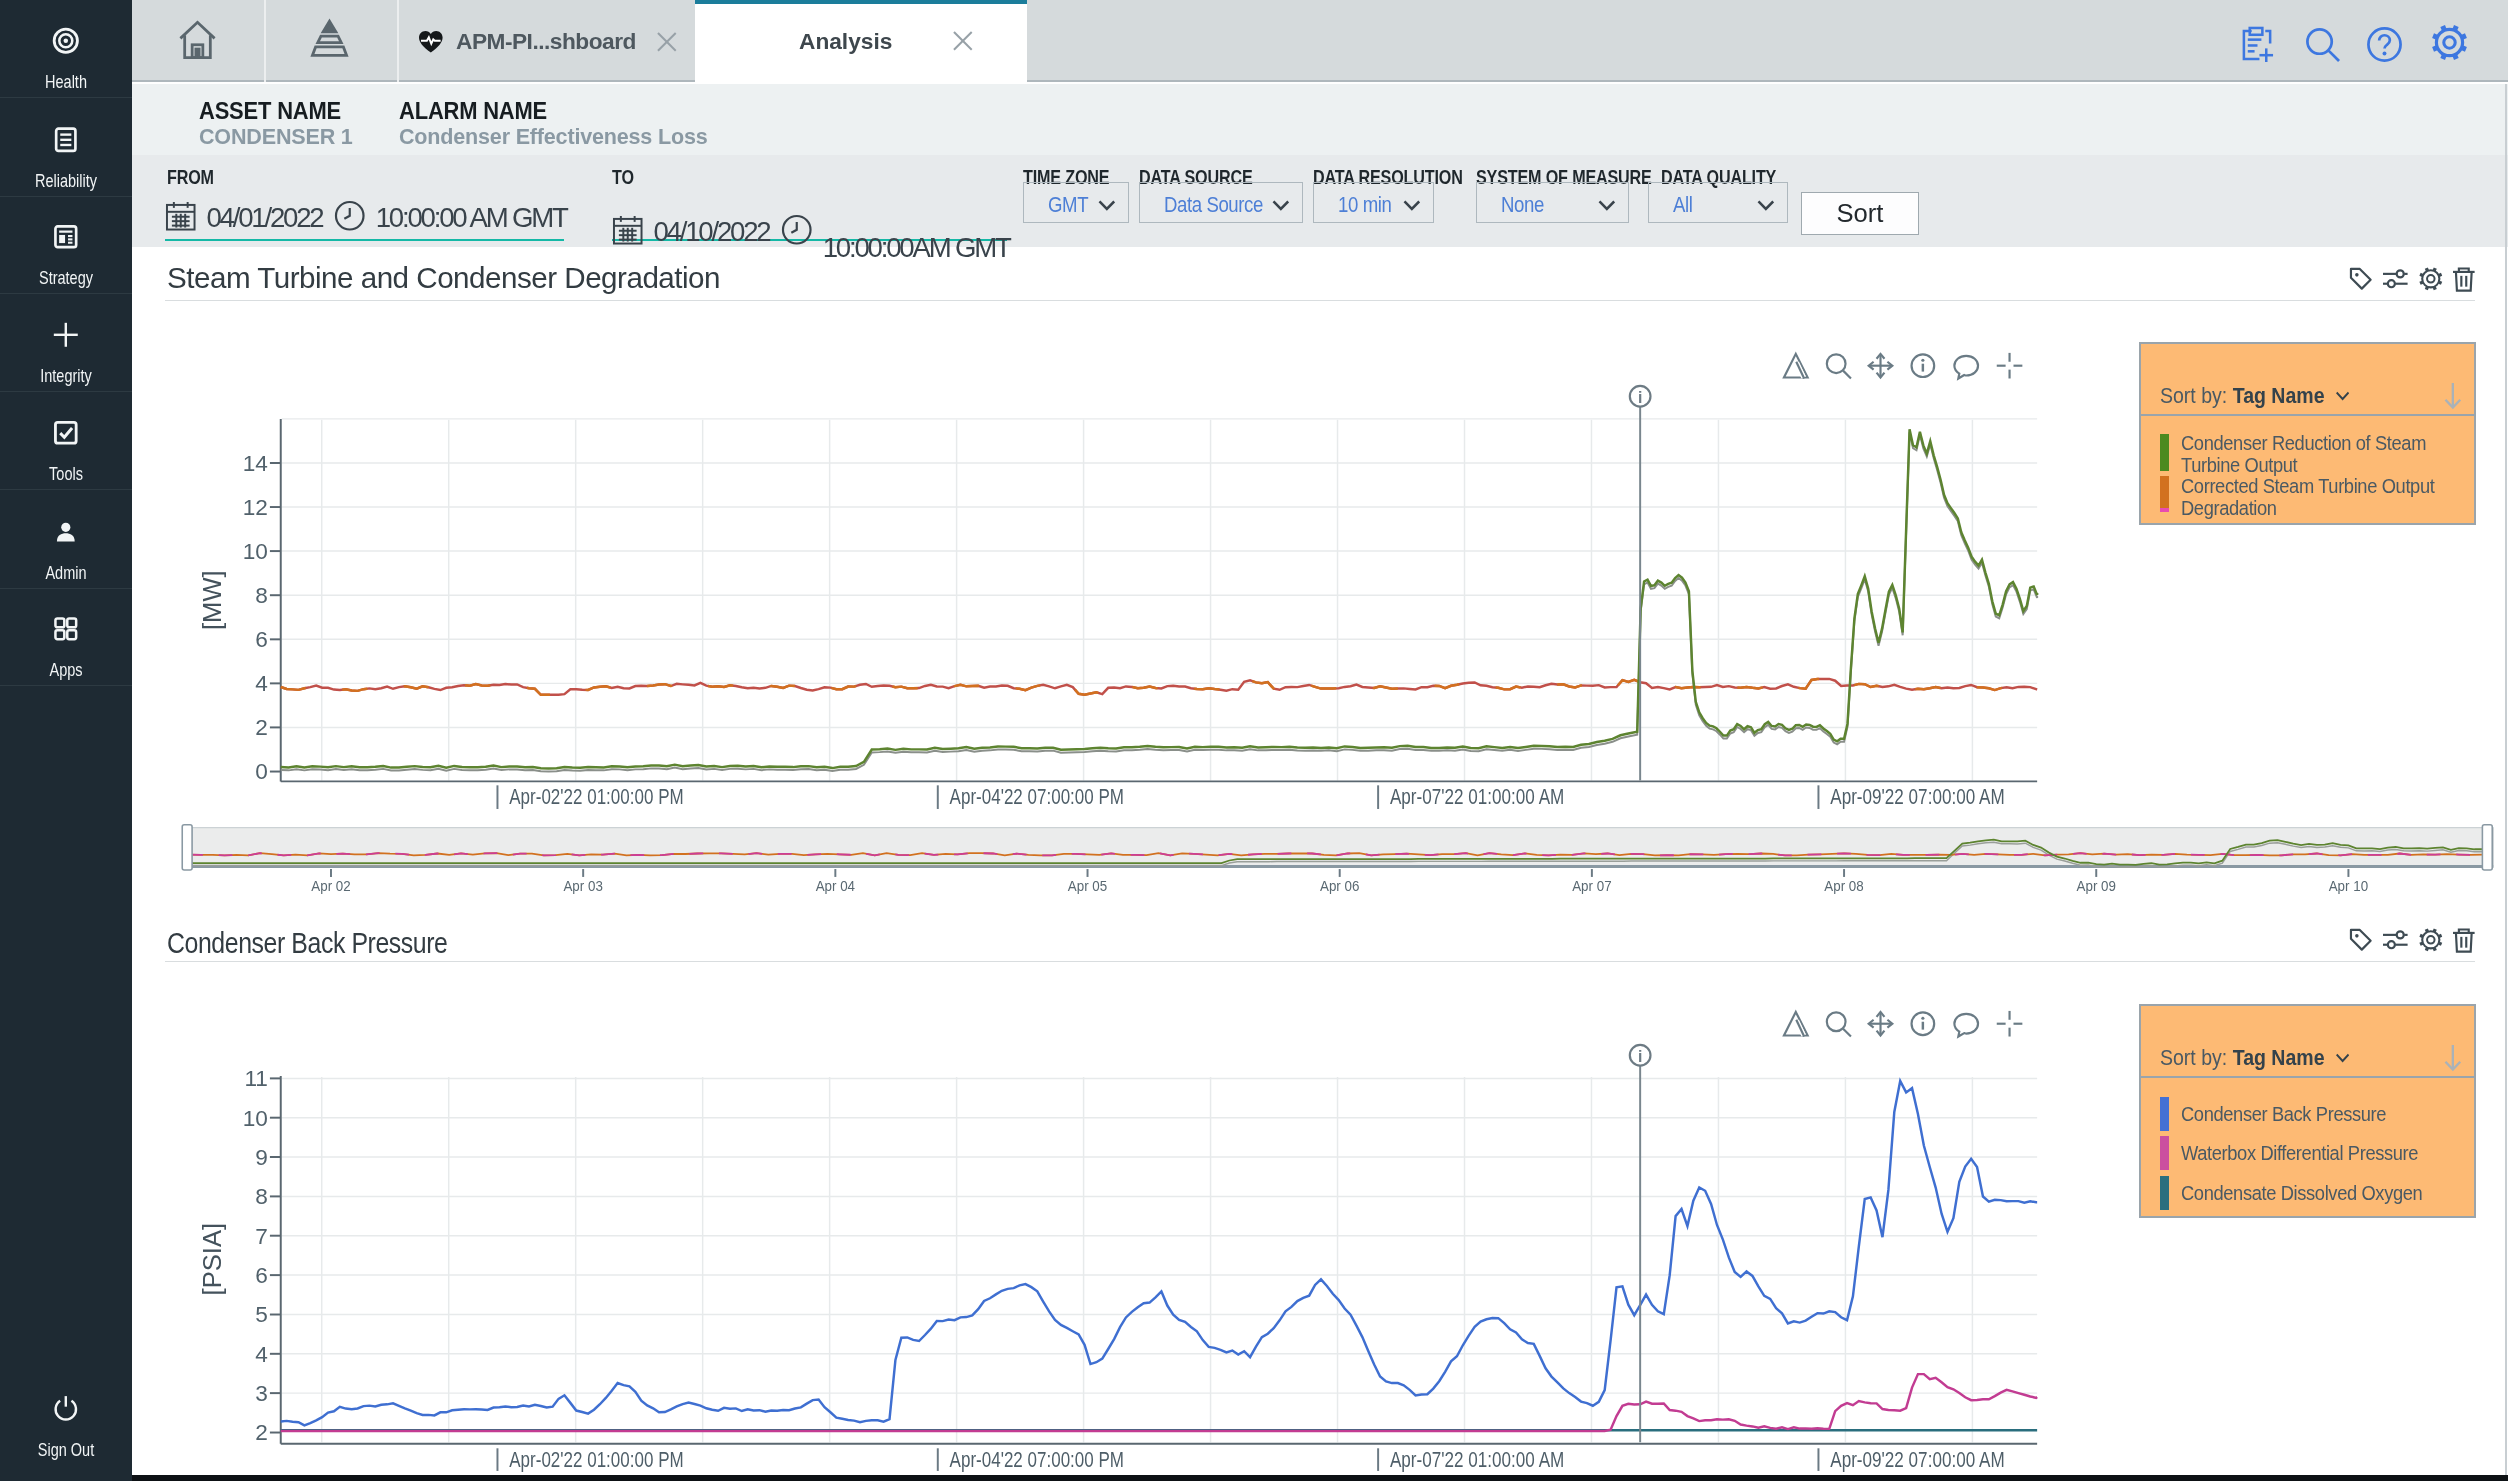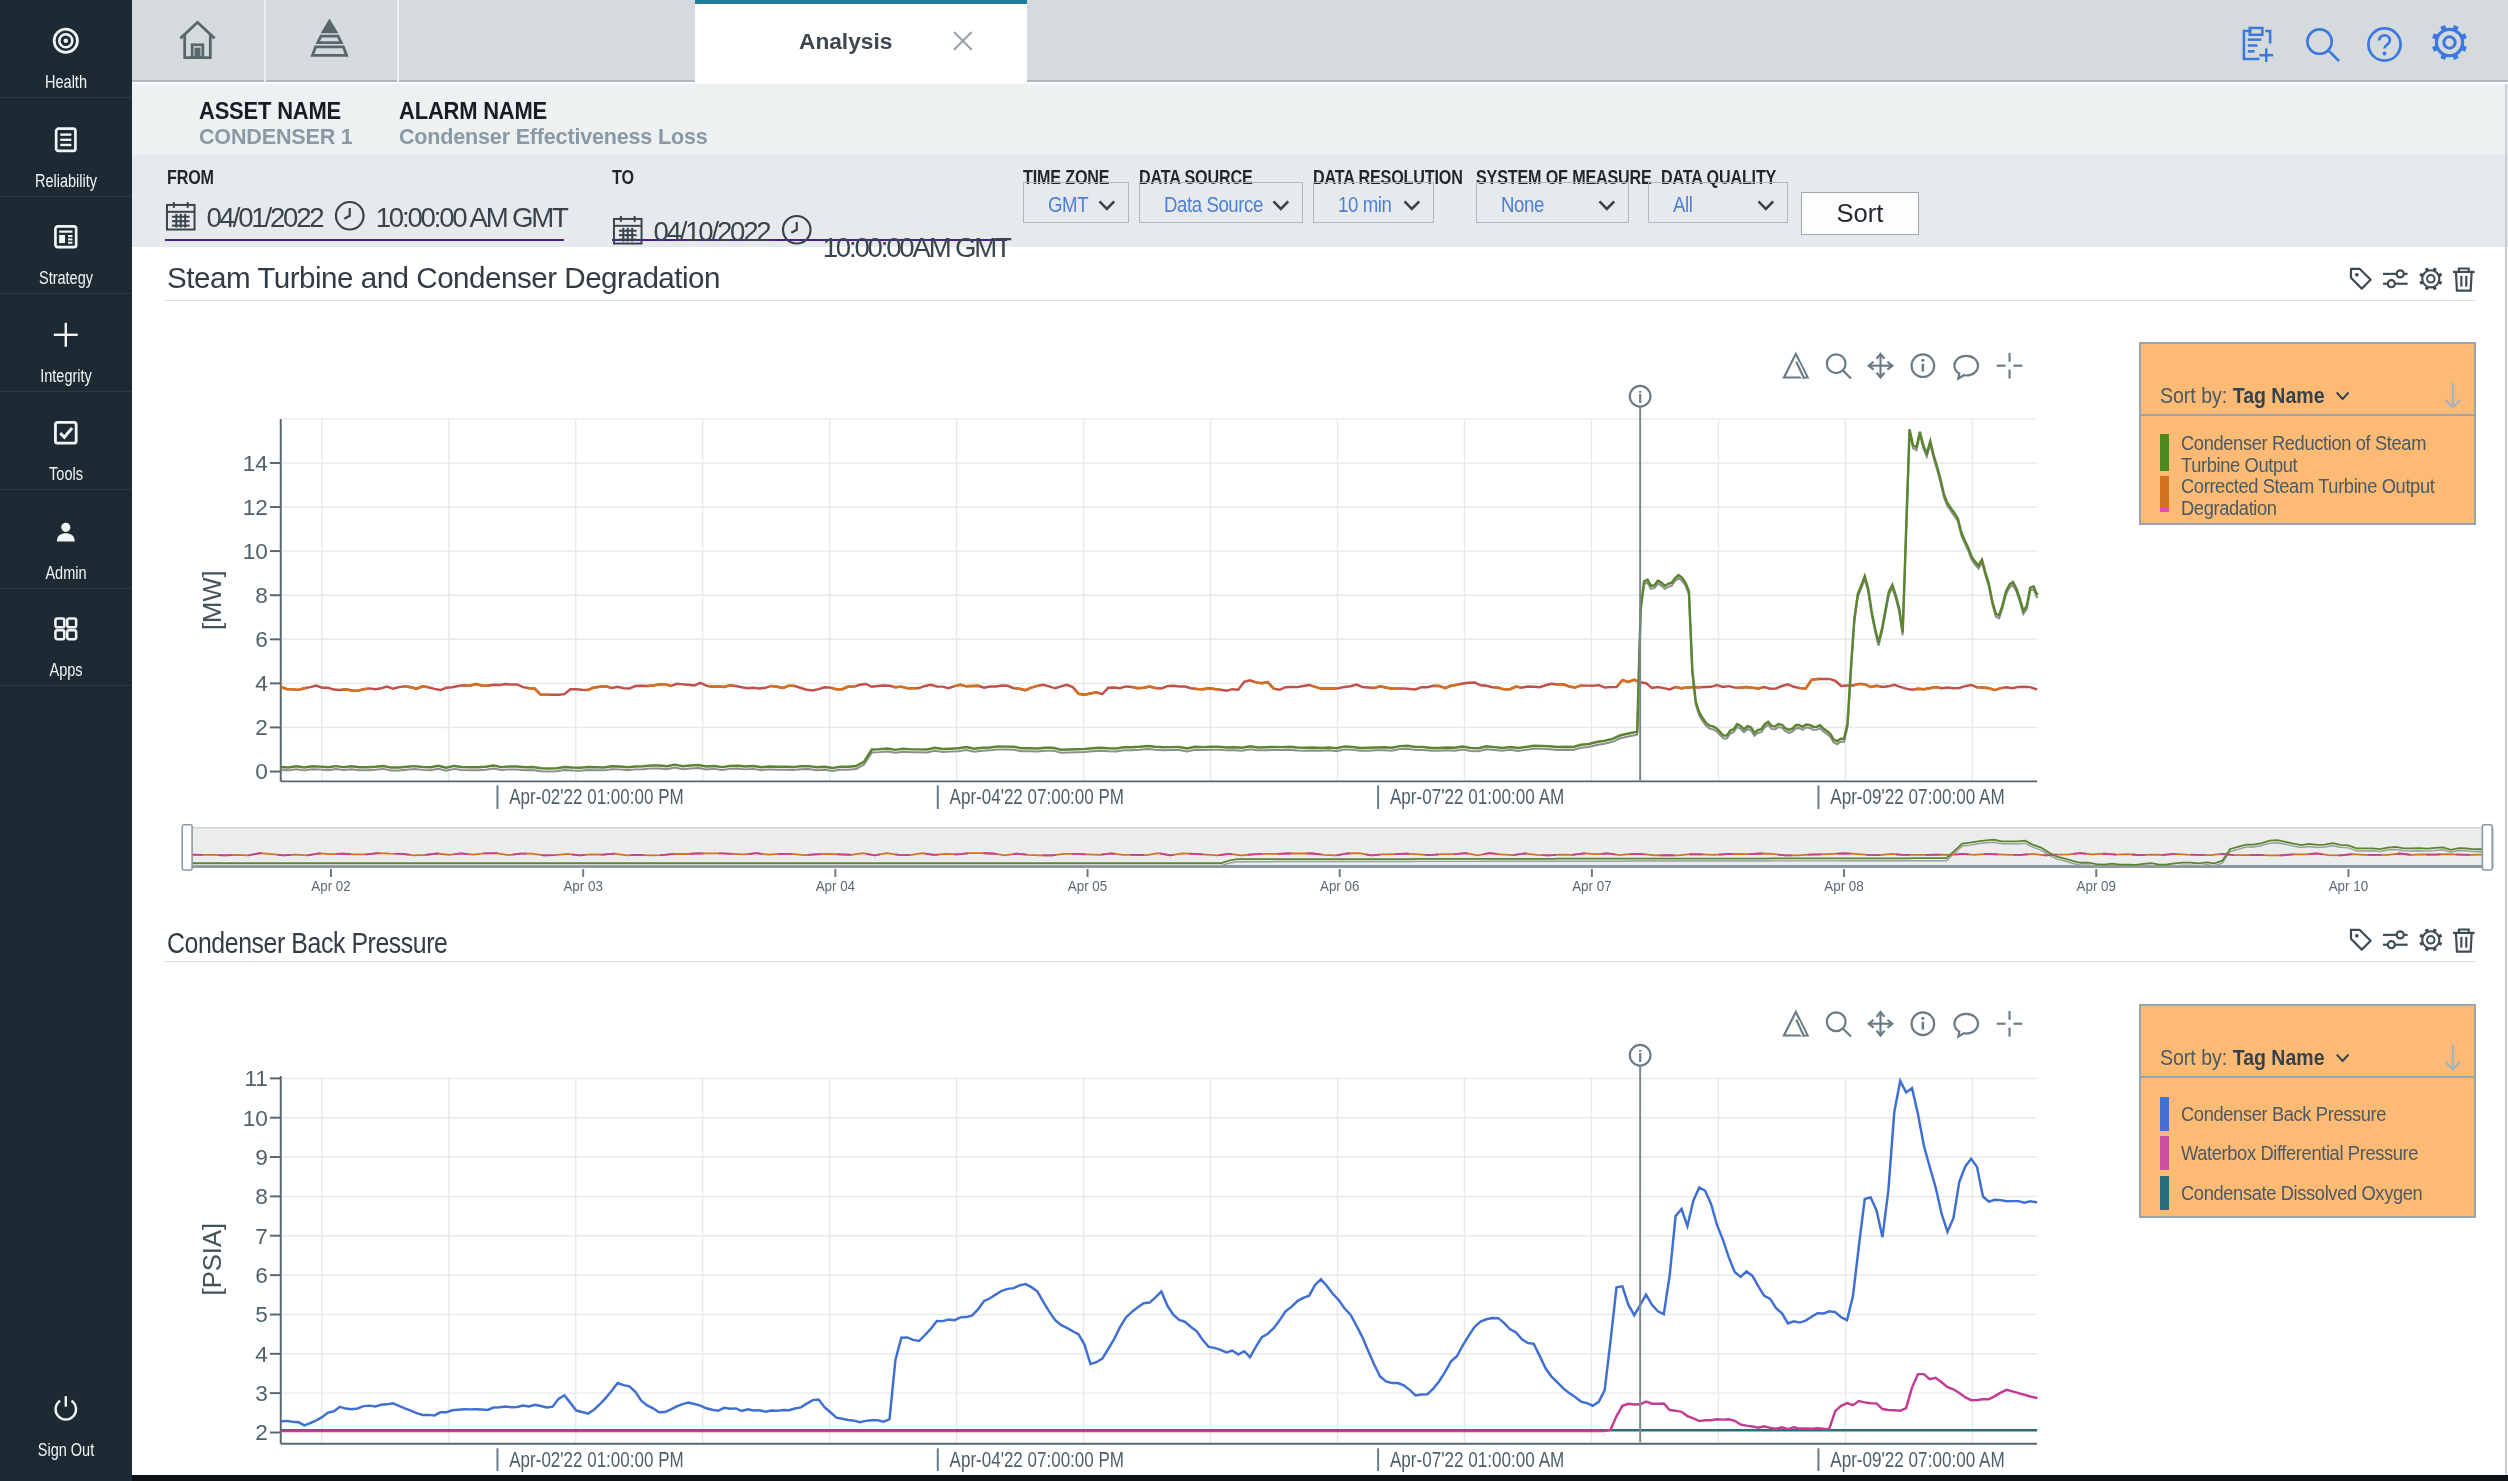--- a/index.html
+++ b/index.html
@@ -25,21 +25,21 @@
 .tbico { position:absolute; top:25.6px; }
 
 
 #subhdr { position:absolute; left:132px; top:84px; width:2376px; height:71px; background:#edf1f2; }
 .shlab { position:absolute; white-space:nowrap; transform:scaleX(0.93); transform-origin:0 0; top:13.8px; font-size:23.6px; font-weight:bold; color:#171d21; letter-spacing:-0.2px; }
 .shval { position:absolute; white-space:nowrap; transform:scaleX(0.95); transform-origin:0 0; top:39px; font-size:22.7px; font-weight:bold; color:#8a99a3; letter-spacing:-0.2px; }
 
 
 #filter { position:absolute; left:132px; top:155px; width:2376px; height:92px; background:#e7eaec; }
 .flab { position:absolute; white-space:nowrap; font-size:19.7px; font-weight:bold; color:#1f272c; letter-spacing:-0.2px; transform:scaleX(0.82); transform-origin:0 0; }
-.fdate { position:absolute; white-space:nowrap; top:197px; height:39px; padding-top:3px; border-bottom:2px solid #4c1d95; box-sizing:content-box; }
+.fdate { position:absolute; white-space:nowrap; top:197px; height:39px; padding-top:3px; border-bottom:2px solid #14b8a6; box-sizing:content-box; }
 .fdate .ic { display:inline-block; vertical-align:middle; margin-right:9.9px; }
 .fdate .tx { display:inline-block; vertical-align:middle; font-size:27.6px; color:#39434b; letter-spacing:-2.2px; margin-right:11.8px; }
 .fsel { position:absolute; top:182px; height:41px; border:1.5px solid #aeb8be; }
 .fselv { position:absolute; white-space:nowrap; left:23.6px; top:7.9px; font-size:22.7px; color:#4d7fd6; letter-spacing:-0.5px; transform:scaleX(0.82); transform-origin:0 0;}
 .fchev { position:absolute; right:12.8px; top:13.8px; }
 #applybtn { position:absolute; left:1801px; top:192px; width:118px; height:43px; background:#fdfdfe; border:1.5px solid #9fa9af; font-size:25.6px; color:#23292e; text-align:center; line-height:40px; }
 
 
 .ctitle { position:absolute; white-space:nowrap; font-size:29.6px; color:#333c42; letter-spacing:-0.5px; }
 .ci { display:inline-block; margin-left:8.9px; }
@@ -72,20 +72,33 @@
           <rect x="18.5" y="30" width="3" height="8" fill="#5a666d"></rect>
         </g>
       </svg></div>
   <div class="tabico" style="left:176px;top:16.7px;"><svg width="43" height="47" viewBox="0 0 40 44">
         <g fill="none" stroke="#5a666d" stroke-width="2.6">
 <path d="M20 4 L26 14 L14 14 Z" fill="#5a666d"></path>
           <path d="M12 18 L28 18 L31 24 L9 24 Z"></path>
           <path d="M7 28 L33 28 L36 36 L4 36 Z"></path>
         </g>
       </svg></div>
+  <div id="tab3">
+      <span class="hh"><svg width="25.6" height="23.6" viewBox="0 0 26 24">
+          <path d="M13 23 C 5 17 1 12.5 1 7.6 C1 3.9 3.9 1 7.5 1 C9.8 1 11.9 2.2 13 4.1 C14.1 2.2 16.2 1 18.5 1 C22.1 1 25 3.9 25 7.6 C25 12.5 21 17 13 23 Z" fill="#15181a"></path>
+          <path d="M3 11 L9 11 L11 7.5 L13.5 14 L15.5 9.5 L17 11 L23 11" fill="none" stroke="#ffffff" stroke-width="2"></path>
+        </svg></span>
+      <span class="tt">APM-PI...shboard</span>
+      <span class="xx"><svg width="21.7" height="21.7" viewBox="0 0 22 22">
+          <g stroke="#97a1a7" stroke-width="2">
+            <line x1="2" y1="2" x2="20" y2="20"></line>
+            <line x1="20" y1="2" x2="2" y2="20"></line>
+          </g>
+        </svg></span>
+    </div>
   <div class="tbico" style="left:2108px;"><svg width="35" height="37" viewBox="0 0 36 38">
         <g fill="none" stroke="#3d77e0" stroke-width="2.6">
 <path d="M12 5 L4 5 L4 34 L20 34"></path>
           <path d="M26 5 L31 5 L31 18"></path>
           <rect x="10" y="2" width="13" height="7"></rect>
 <line x1="8" y1="14" x2="22" y2="14"></line>
           <line x1="8" y1="20" x2="18" y2="20"></line>
           <line x1="8" y1="26" x2="15" y2="26"></line>
 <line x1="27" y1="23" x2="27" y2="37"></line>
           <line x1="20" y1="30" x2="34" y2="30"></line>

